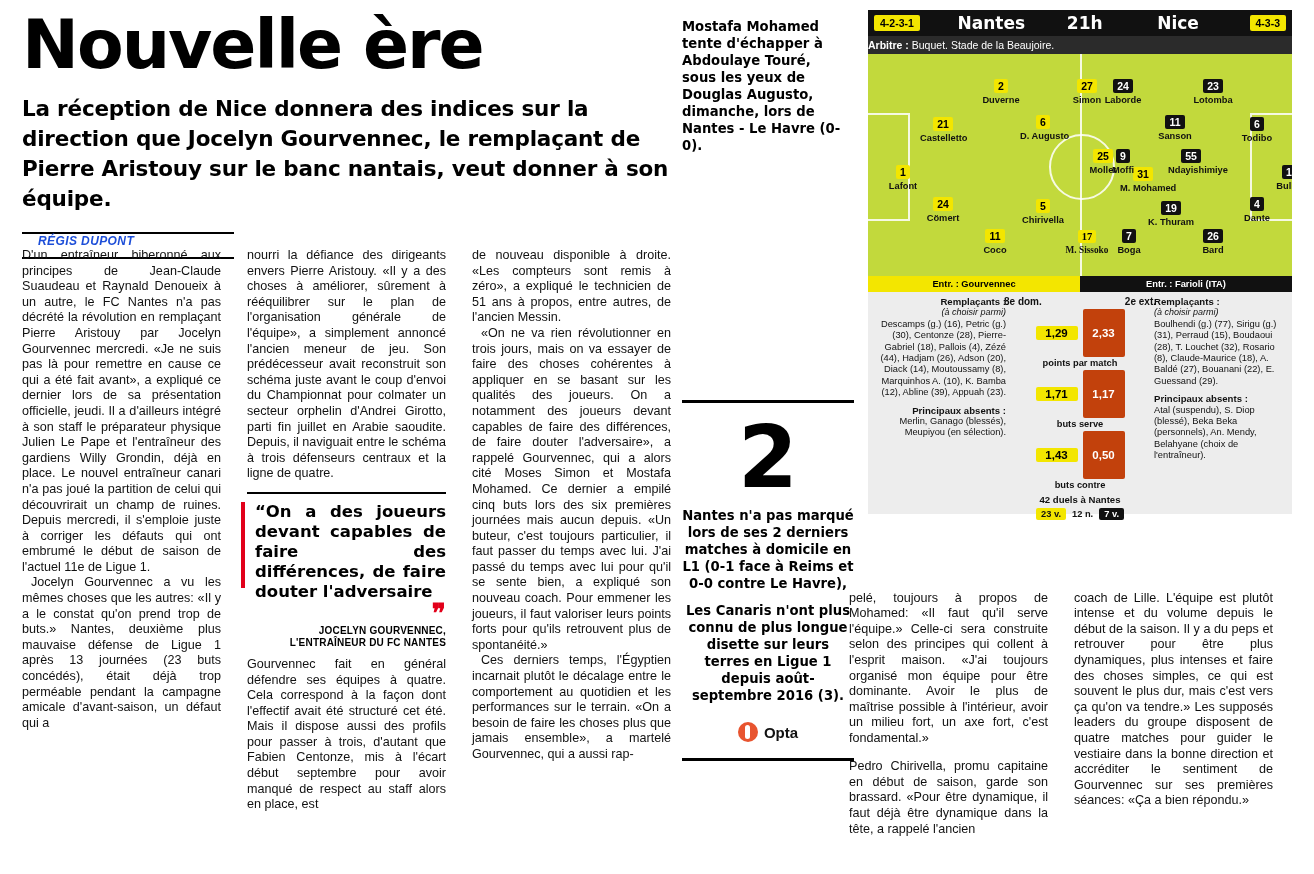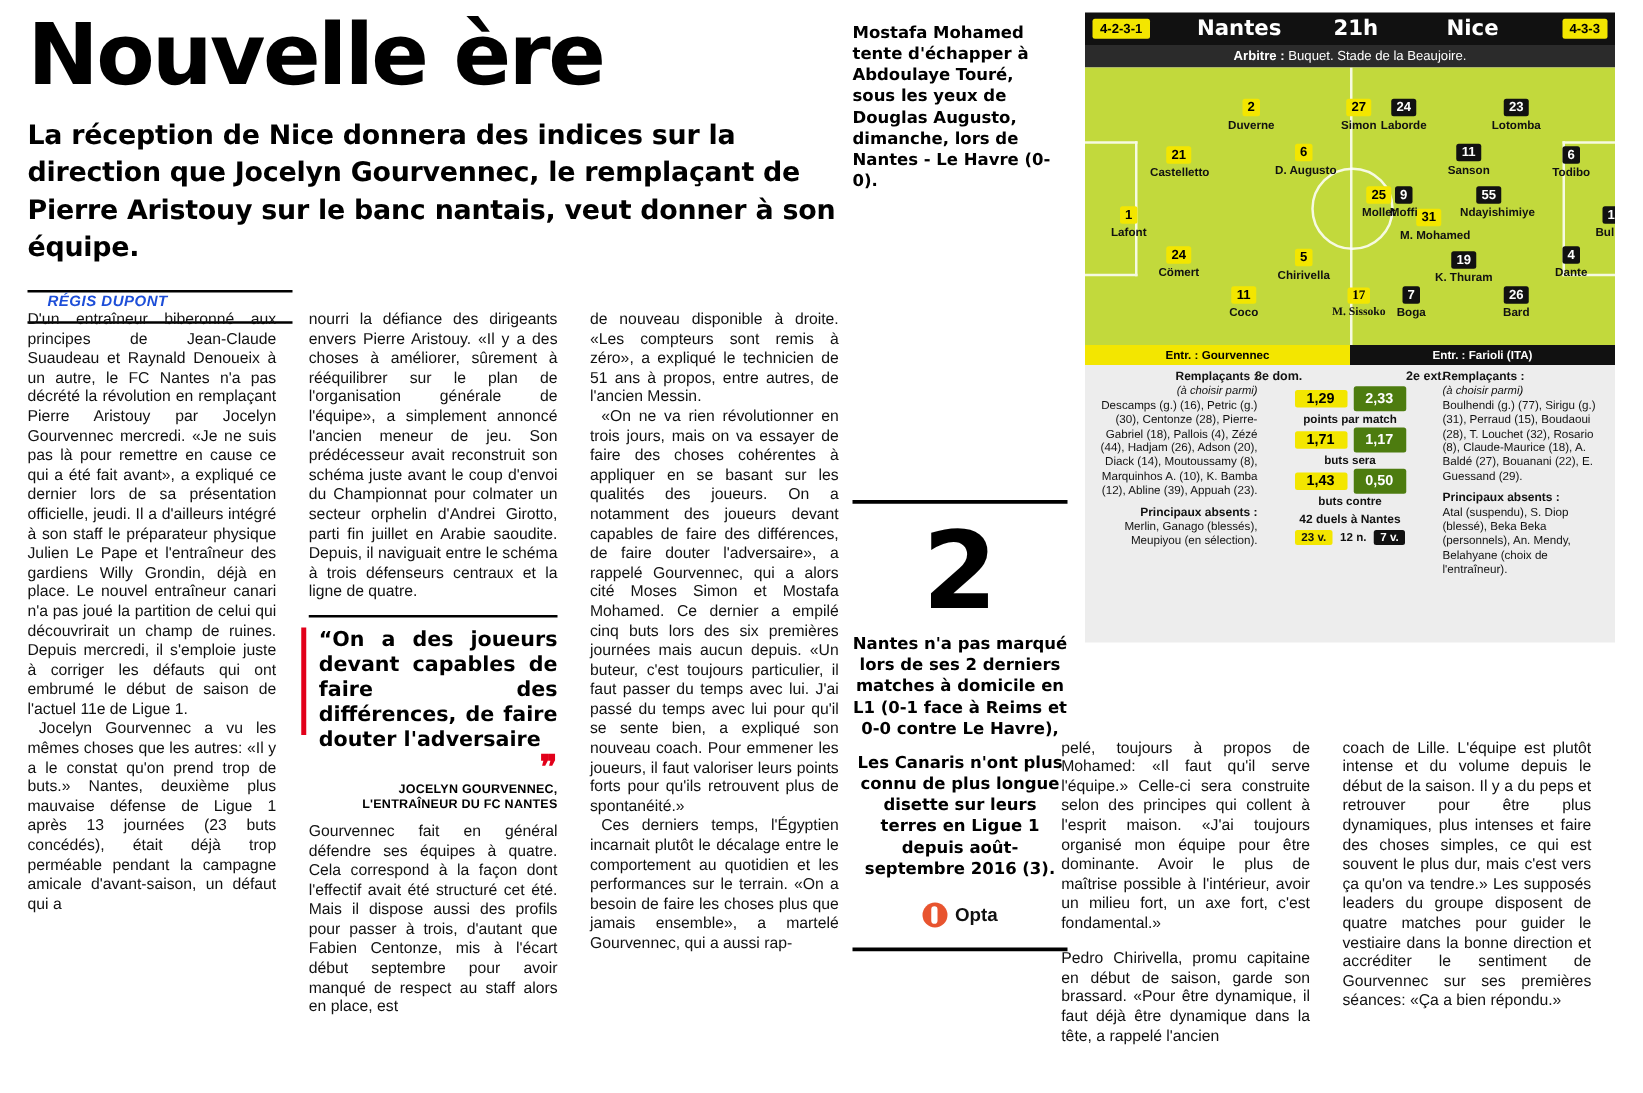--- a/index.html
+++ b/index.html
@@ -80,21 +80,21 @@
 
   
   .panel{position:absolute;left:868px;top:10px;width:424px;}
   .panel-top{background:#000;color:#fff;font-size:9.5px;text-align:right;padding:2px 4px 2px 0;display:flex;justify-content:flex-end;align-items:center;gap:6px;}
   .panel-top .chan{font-weight:normal;font-size:9.5px;}
   .panel-top .today{background:#fff;color:#000;font-weight:bold;font-size:10.5px;padding:1px 5px;}
   .matchbar{background:#111;color:#fff;display:flex;align-items:center;height:26px;}
   .formation{background:#f3e600;color:#000;font-weight:bold;font-size:10.5px;padding:2px 6px;margin:0 6px;border-radius:2px;}
   .teamname{font-family:"DejaVu Sans",sans-serif;font-weight:bold;font-size:17px;flex:1;text-align:center;}
   .kickoff{font-family:"DejaVu Sans",sans-serif;font-weight:bold;font-size:17px;padding:0 10px;}
-  .refbar{background:#2b2b2b;color:#fff;font-size:10.5px;text-align:center;padding:3px 0;font-weight:bold;}
+  .refbar{background:#2b2b2b;color:#fff;font-size:10.5px;text-align:left;padding:3px 0;font-weight:bold;}
   .refbar .lbl{font-weight:bold;}
   .refbar .val{font-weight:normal;}
 
   .pitch{position:relative;height:222px;background:#c2d93c;overflow:hidden;}
   .pitch .halfline{position:absolute;left:50%;top:0;bottom:0;width:2px;background:#ffffff;opacity:.85;}
   .pitch .circle{position:absolute;left:50%;top:50%;width:62px;height:62px;margin-left:-31px;margin-top:-31px;border:2px solid #fff;border-radius:50%;opacity:.85;}
   .pitch .boxL{position:absolute;left:0;top:50%;margin-top:-52px;width:40px;height:104px;border:2px solid #fff;border-left:0;opacity:.85;}
   .pitch .boxR{position:absolute;right:0;top:50%;margin-top:-52px;width:40px;height:104px;border:2px solid #fff;border-right:0;opacity:.85;}
   .player{position:absolute;width:46px;text-align:center;}
   .num{display:inline-block;font-weight:bold;font-size:10.5px;color:#000;padding:1px 4px;border-radius:2px;}
@@ -108,21 +108,21 @@
   .stats{position:relative;background:#ededed;height:222px;}
   .subsL{position:absolute;left:6px;top:4px;width:132px;text-align:right;font-size:9.3px;line-height:11.4px;}
   .subsR{position:absolute;right:6px;top:4px;width:132px;text-align:left;font-size:9.3px;line-height:11.4px;}
   .subs-title{font-weight:bold;font-size:9.6px;}
   .subs-sub{font-style:italic;font-size:9px;}
   .absents-title{font-weight:bold;margin-top:6px;font-size:9.6px;}
   .center-stats{position:absolute;left:50%;top:4px;width:152px;margin-left:-76px;text-align:center;}
   .dom-row{display:flex;justify-content:space-between;font-size:10px;font-weight:bold;margin-bottom:2px;}
   .statline{display:flex;align-items:center;justify-content:center;gap:5px;margin-top:2px;}
   .vL{background:#f3e600;color:#000;font-weight:bold;font-size:11.5px;padding:1px 6px;border-radius:2px;min-width:30px;}
-  .vR{background:#4d7c0f;color:#fff;font-weight:bold;font-size:11.5px;padding:4px 6px;border-radius:2px;min-width:30px;}
+  .vR{background:#c2410c;color:#fff;font-weight:bold;font-size:11.5px;padding:18px 6px;border-radius:2px;min-width:30px;}
   .statlabel{font-size:9.3px;font-weight:bold;text-align:center;margin-top:1px;}
   .duels{font-size:9.6px;font-weight:bold;text-align:center;margin-top:4px;}
   .duelrow{display:flex;align-items:center;justify-content:center;gap:6px;margin-top:3px;}
   .duelrow .p{background:#f3e600;font-weight:bold;font-size:9.3px;padding:1px 5px;border-radius:2px;}
   .duelrow .n{font-size:9.3px;font-weight:bold;}
   .duelrow .v{background:#111;color:#fff;font-weight:bold;font-size:9.3px;padding:1px 5px;border-radius:2px;}
 </style>
 </head>
 <body>
 
@@ -256,21 +256,21 @@
                 <span class="vL">1,29</span>
                 <span class="vR">2,33</span>
               </div>
               <div class="statlabel">points par match</div>
             </div>
             <div>
               <div class="statline">
                 <span class="vL">1,71</span>
                 <span class="vR">1,17</span>
               </div>
-              <div class="statlabel">buts sera</div>
+              <div class="statlabel">buts serve</div>
             </div>
             <div>
               <div class="statline">
                 <span class="vL">1,43</span>
                 <span class="vR">0,50</span>
               </div>
               <div class="statlabel">buts contre</div>
             </div>
           </div>
         <div class="duels">42 duels à Nantes</div>

